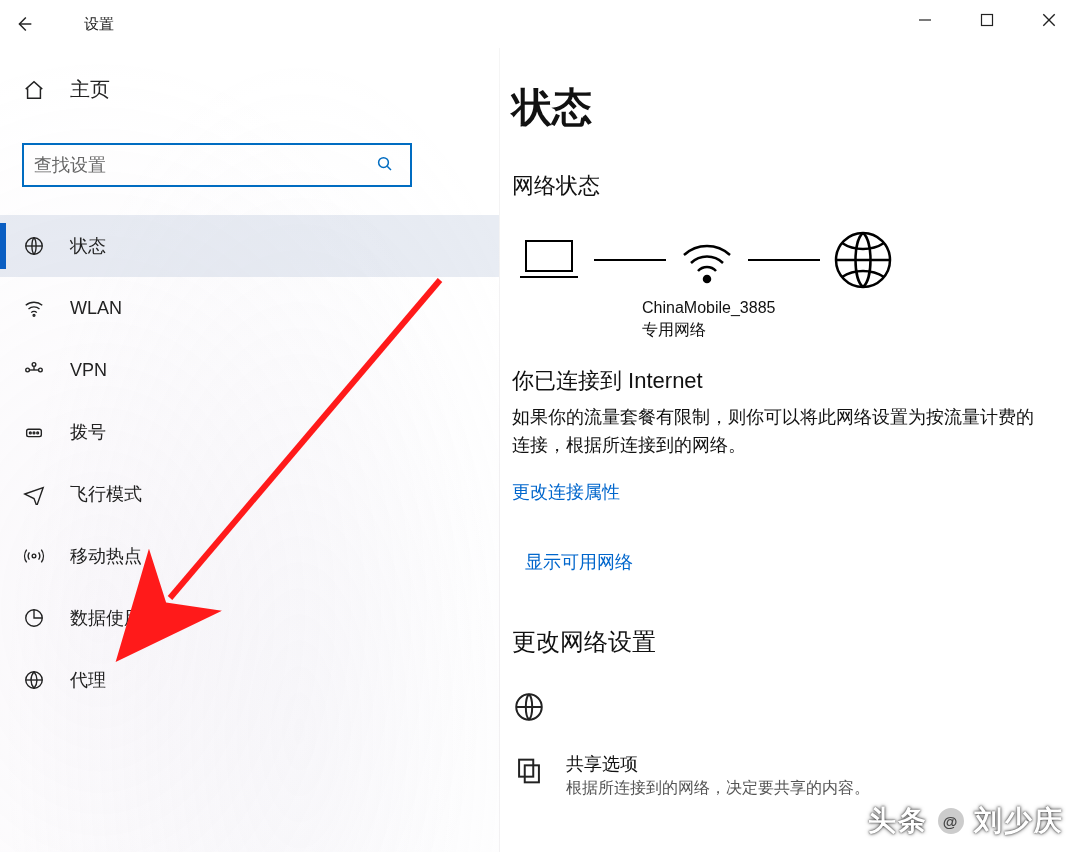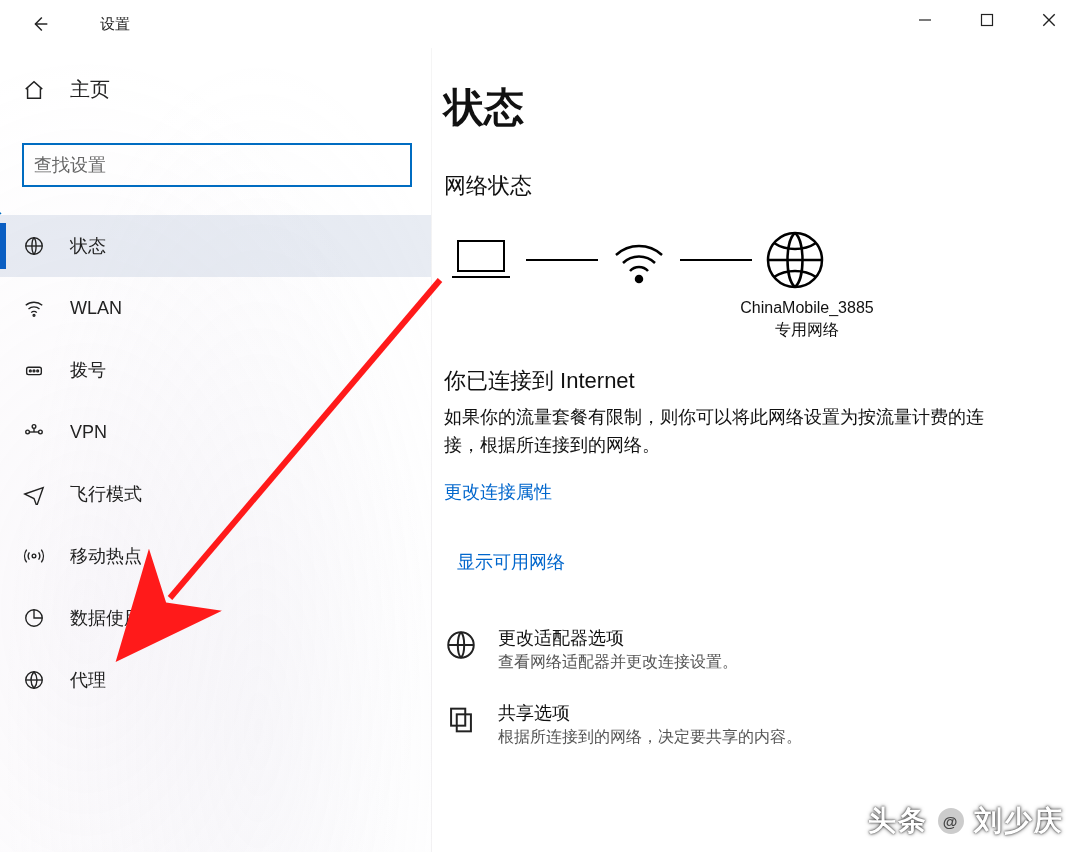--- a/index.html
+++ b/index.html
@@ -9,21 +9,20 @@
     background: #fff;
     overflow: hidden;
     position: relative;
   }
   .titlebar {
     height: 48px;
     display: flex;
     align-items: center;
     position: relative;
     color: #222;
-    padding-left: 16px;
   }
   .back-btn {
     width: 48px; height: 48px;
     display: flex; align-items: center; justify-content: center;
     font-size: 20px;
   }
   .titlebar-title { font-size: 15px; margin-left: 36px; }
   .win-controls {
     position: absolute; right: 0; top: 0;
     display: flex;
@@ -32,21 +31,21 @@
     width: 62px; height: 40px;
     display: flex; align-items: center; justify-content: center;
     font-family: inherit;
   }
 
   .layout {
     display: flex;
     height: calc(852px - 48px);
   }
   .sidebar {
-    width: 432px;
+    width: 500px;
     padding: 24px 0 0 0;
     position: relative;
     border-right: 1px solid rgba(0,0,0,0.04);
     background: radial-gradient(ellipse at 60% 85%, rgba(200,200,220,0.10) 0%, rgba(255,255,255,0) 70%),
                 radial-gradient(ellipse at 20% 70%, rgba(200,180,210,0.10) 0%, rgba(255,255,255,0) 70%);
   }
   .home-row {
     display: flex; align-items: center;
     padding: 4px 24px 4px 22px;
     font-size: 20px;
@@ -116,21 +115,20 @@
   .diagram {
     display: flex; align-items: center; justify-content: flex-start;
     gap: 12px;
     margin: 0 0 6px 4px;
   }
   .diag-line {
     width: 72px; height: 0;
     border-top: 2px solid #000;
   }
   .diag-label-block {
-    text-align: center;
     margin: 4px 0 24px 130px;
     font-size: 16px;
     line-height: 1.4;
   }
   .h3 { font-size: 22px; margin-bottom: 8px; }
   .body-text {
     font-size: 18px;
     line-height: 1.55;
     margin-bottom: 20px;
     max-width: 560px;
@@ -267,40 +265,40 @@
             <path d="M9 17a4 4 0 0 1 6 0"></path>
             <circle cx="12" cy="20" r="1"></circle>
         </svg>
       </span>
       <span>WLAN</span>
     </div>
 
     <div class="nav-item">
       <span class="nav-icon">
         <svg width="22" height="22" viewBox="0 0 24 24" fill="none" stroke="#222" stroke-width="1.5">
-          <rect x="4" y="9" width="16" height="8" rx="2"></rect>
-            <circle cx="8" cy="13" r="1"></circle>
-            <circle cx="12" cy="13" r="1"></circle>
-            <circle cx="16" cy="13" r="1"></circle>
-        </svg>
-      </span>
-      <span>拨号</span>
-    </div>
-
-    <div class="nav-item">
-      <span class="nav-icon">
-        <svg width="22" height="22" viewBox="0 0 24 24" fill="none" stroke="#222" stroke-width="1.5">
           <circle cx="5" cy="12" r="2"></circle>
             <circle cx="19" cy="12" r="2"></circle>
             <path d="M7 12h10"></path>
             <circle cx="12" cy="6" r="2"></circle>
             <path d="M12 8v4"></path>
         </svg>
       </span>
       <span>VPN</span>
+    </div>
+
+    <div class="nav-item">
+      <span class="nav-icon">
+        <svg width="22" height="22" viewBox="0 0 24 24" fill="none" stroke="#222" stroke-width="1.5">
+          <rect x="4" y="9" width="16" height="8" rx="2"></rect>
+            <circle cx="8" cy="13" r="1"></circle>
+            <circle cx="12" cy="13" r="1"></circle>
+            <circle cx="16" cy="13" r="1"></circle>
+        </svg>
+      </span>
+      <span>拨号</span>
     </div>
 
     <div class="nav-item">
       <span class="nav-icon">
         <svg width="22" height="22" viewBox="0 0 24 24" fill="none" stroke="#222" stroke-width="1.5">
           <path d="M2 12l20-7-7 20-3-8-10-5z"></path>
         </svg>
       </span>
       <span>飞行模式</span>
     </div>
@@ -377,33 +375,30 @@
       <div>ChinaMobile_3885</div>
       <div>专用网络</div>
     </div>
 
     <div class="h3">你已连接到 Internet</div>
     <div class="body-text">如果你的流量套餐有限制，则你可以将此网络设置为按流量计费的连接，根据所连接到的网络。</div>
 
     <div><a class="link">更改连接属性</a></div>
     <div class="link-block" style="margin-top:40px;margin-left:13px;"><a class="link">显示可用网络</a></div>
 
+    <div class="h2b">更改网络设置</div>
 
     <div class="setting-row">
       <div class="sicon">
         <svg width="34" height="34" viewBox="0 0 24 24" fill="none" stroke="#222" stroke-width="1.4">
           <circle cx="12" cy="12" r="9"></circle>
             <path d="M3 12h18"></path>
             <path d="M12 3c3 3 3 15 0 18"></path>
             <path d="M12 3c-3 3-3 15 0 18"></path>
         </svg>
-      </div>
-      <div>
-        <div class="stitle">更改适配器选项</div>
-        <div class="sdesc">查看网络适配器并更改连接设置。</div>
       </div>
     </div>
 
     <div class="setting-row">
       <div class="sicon">
         <svg width="34" height="34" viewBox="0 0 24 24" fill="none" stroke="#222" stroke-width="1.4">
           <rect x="5" y="4" width="10" height="12"></rect>
             <rect x="9" y="8" width="10" height="12"></rect>
         </svg>
       </div>

